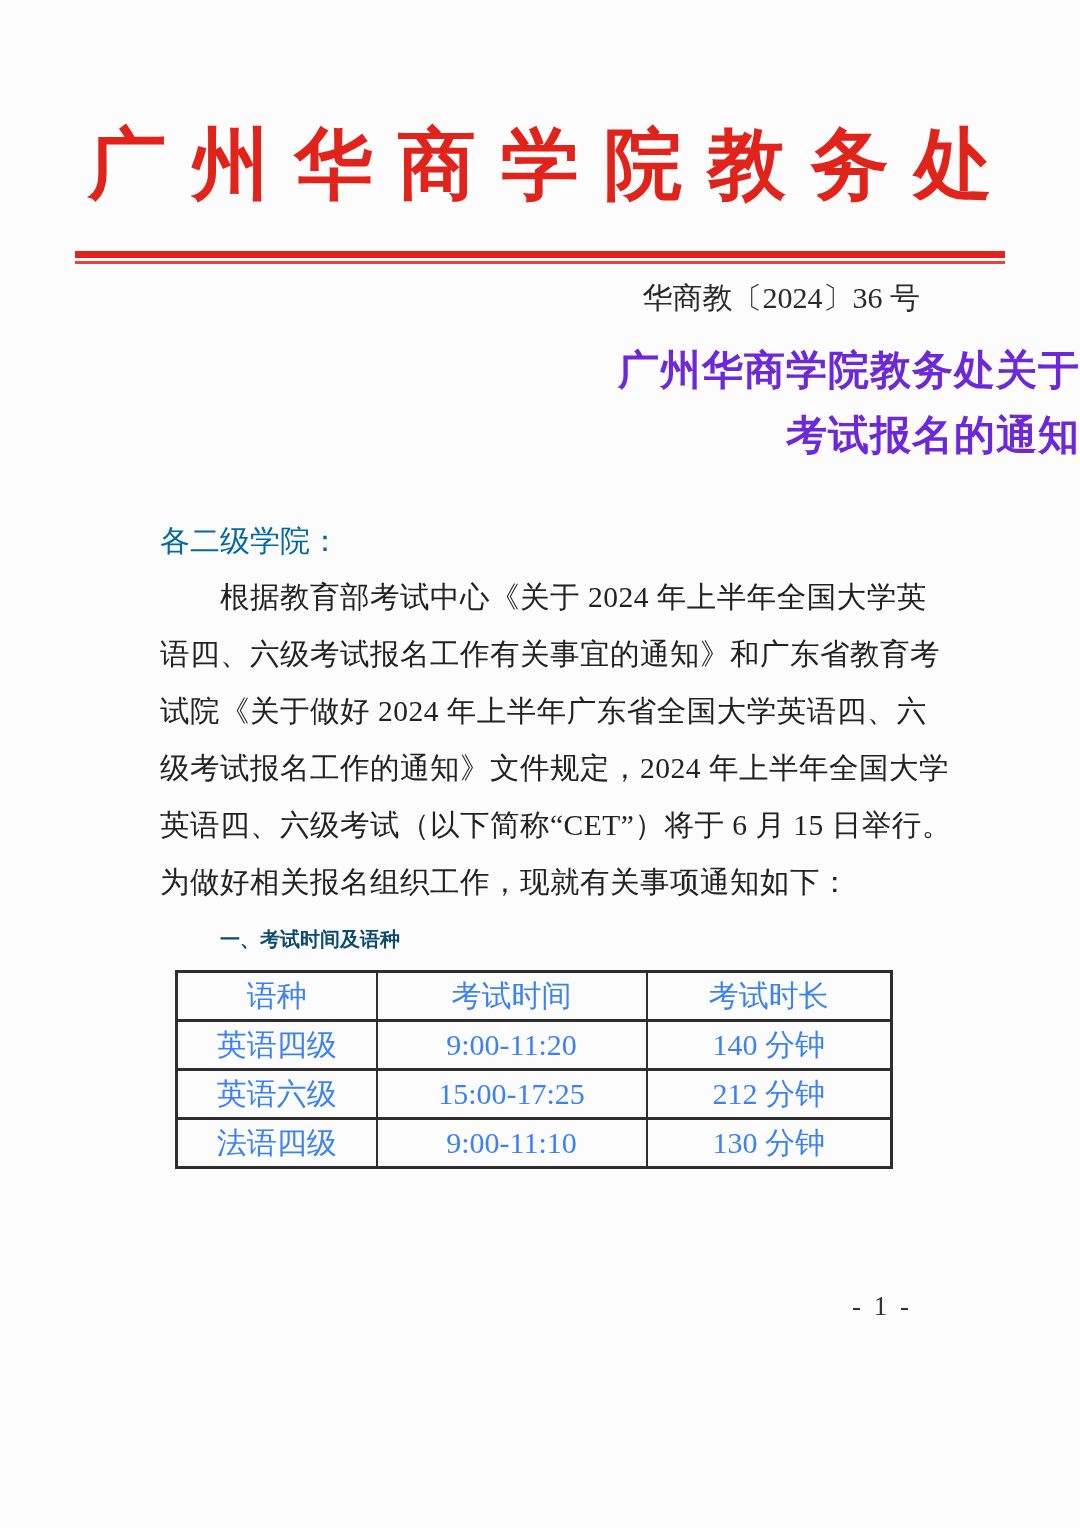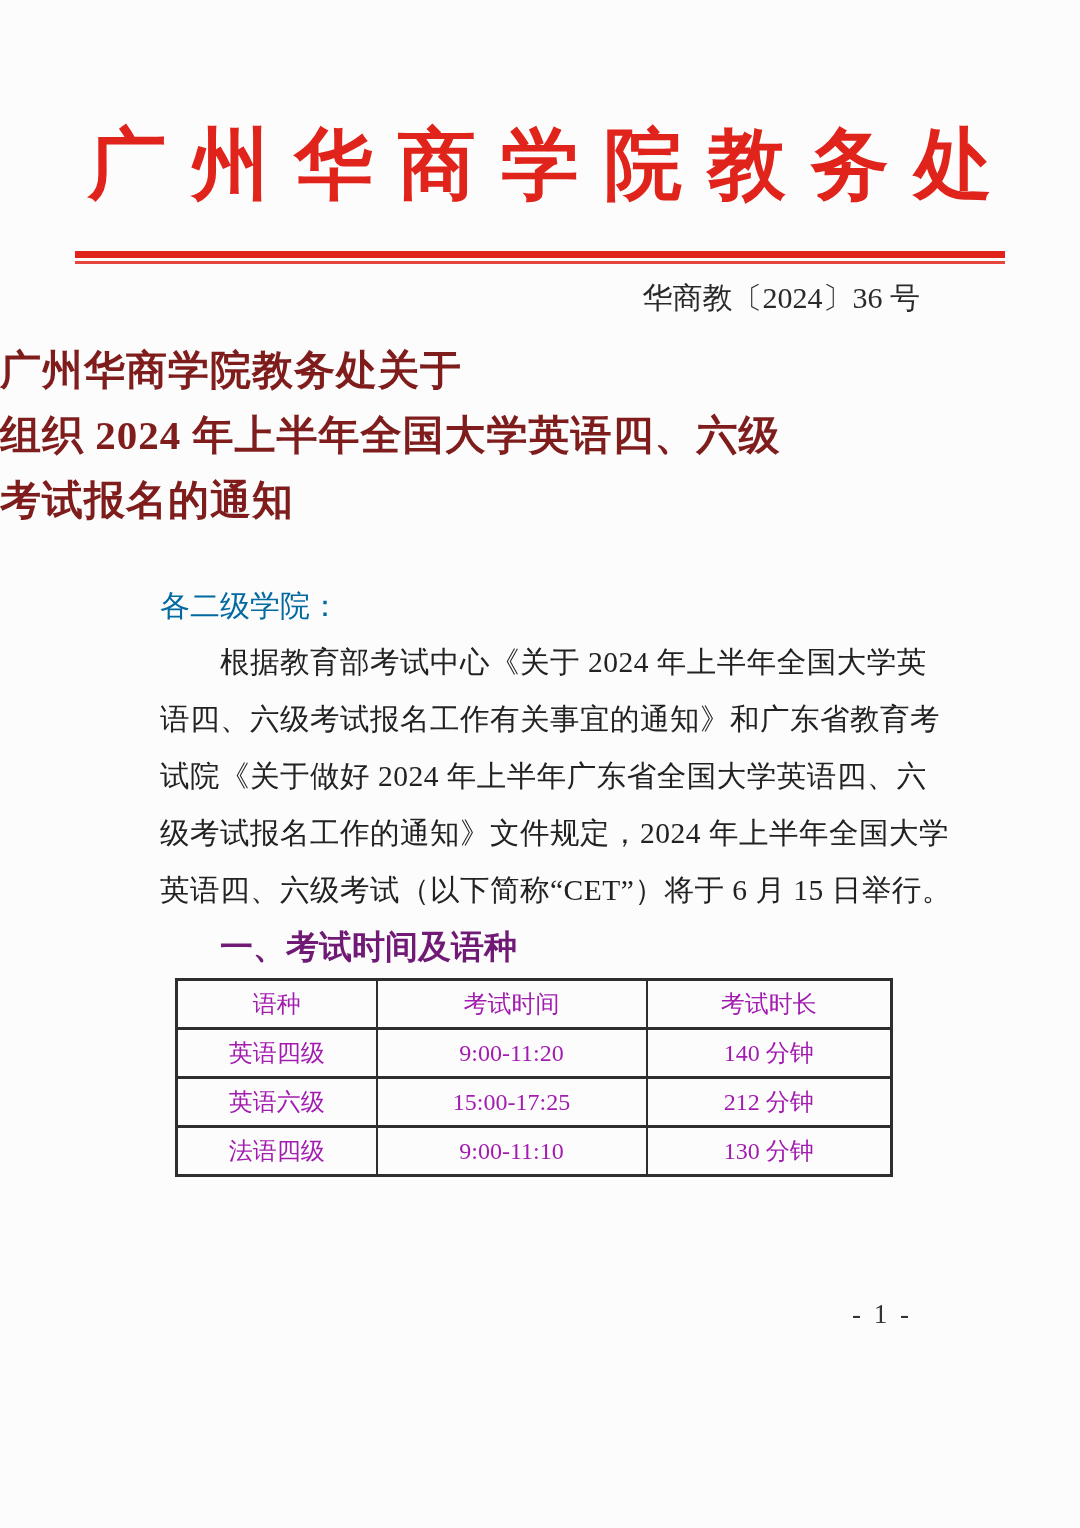--- a/index.html
+++ b/index.html
@@ -40,23 +40,23 @@
     margin: 16px 160px 0 12px;
     text-align: right;
     font-size: 30px;
     line-height: 36px;
     color: #2a2a2a;
   }
 
   
   .title {
     margin-top: 22px;
-    text-align: left;
+    text-align: right;
     font-weight: bold;
-    color: #7f1d1d;
+    color: #6d28d9;
   }
   .title .title-line {
     font-size: 41px;
     line-height: 65px;
     letter-spacing: 1px;
   }
 
   
   .content { margin: 0 158px 0 160px; }
   .salutation {
@@ -69,44 +69,44 @@
     font-size: 29.5px;
     line-height: 57px;
     letter-spacing: 0.5px;
     color: #222;
     white-space: nowrap;
   }
   .indent { text-indent: 60px; text-align: right; }
 
   .section-heading {
     font-weight: bold;
-    font-size: 33px;
+    font-size: 20px;
     line-height: 57px;
     text-indent: 60px;
-    color: #701a75;
+    color: #0c4a6e;
   }
 
   
   table.exam-table {
     border-collapse: collapse;
     table-layout: fixed;
     width: 715px;
     margin: 2px 0 0 15px;
     border: 3px solid #2e2e2e;
   }
   .exam-table col.c1 { width: 200px; }
   .exam-table col.c2 { width: 270px; }
   .exam-table col.c3 { width: 245px; }
   .exam-table th, .exam-table td {
     border: 2px solid #2e2e2e;
     text-align: center;
     vertical-align: middle;
-    font-size: 24px;
+    font-size: 30px;
     font-weight: normal;
-    color: #a21caf;
+    color: #3b82f6;
     padding: 0;
   }
   .exam-table thead th {
     height: 46px;
     border-bottom-width: 3px;
   }
   .exam-table tbody td { height: 46px; border-top-width: 3px; border-bottom-width: 3px; }
 
   
   .page-number {
@@ -137,32 +137,32 @@
   <div class="red-rule">
     <div class="thick"></div>
     <div class="gap"></div>
     <div class="thin"></div>
   </div>
 
   <div class="doc-number">华商教〔2024〕36 号</div>
 
   <div class="title">
     <div class="title-line">广州华商学院教务处关于</div>
-    <div class="title-line">组织 2024 年上半年全国大学英语四、六级</div>
     <div class="title-line">考试报名的通知</div>
   </div>
 
   <div class="content">
     <div class="salutation">各二级学院：</div>
 
     <div class="body-line indent">根据教育部考试中心《关于 2024 年上半年全国大学英</div>
     <div class="body-line">语四、六级考试报名工作有关事宜的通知》和广东省教育考</div>
     <div class="body-line">试院《关于做好 2024 年上半年广东省全国大学英语四、六</div>
     <div class="body-line">级考试报名工作的通知》文件规定，2024 年上半年全国大学</div>
     <div class="body-line">英语四、六级考试（以下简称“CET”）将于 6 月 15 日举行。</div>
+    <div class="body-line">为做好相关报名组织工作，现就有关事项通知如下：</div>
 
     <div class="section-heading">一、考试时间及语种</div>
 
     <table class="exam-table">
       <colgroup>
           <col class="c1">
           <col class="c2">
           <col class="c3">
         </colgroup>
       <thead>

